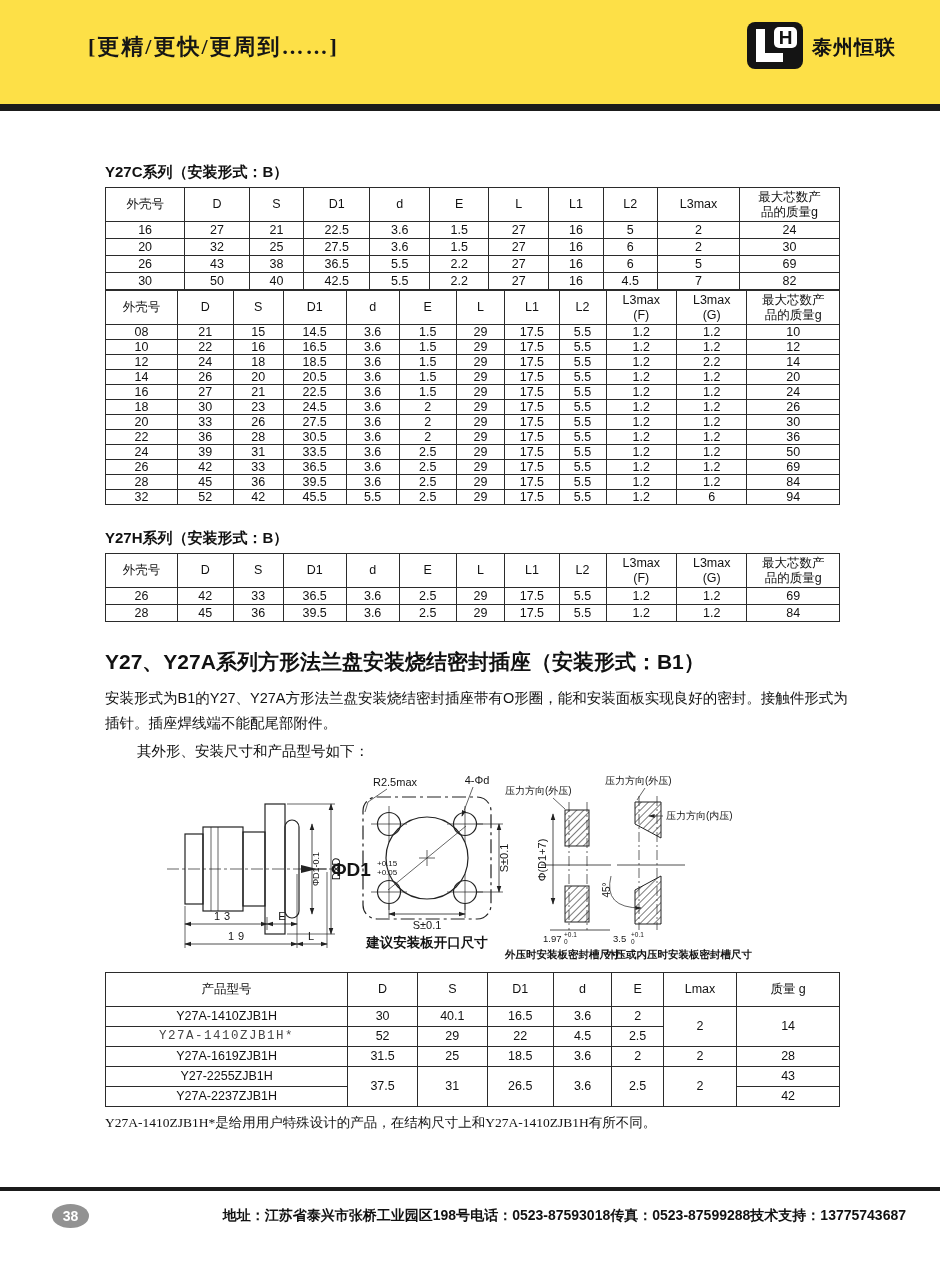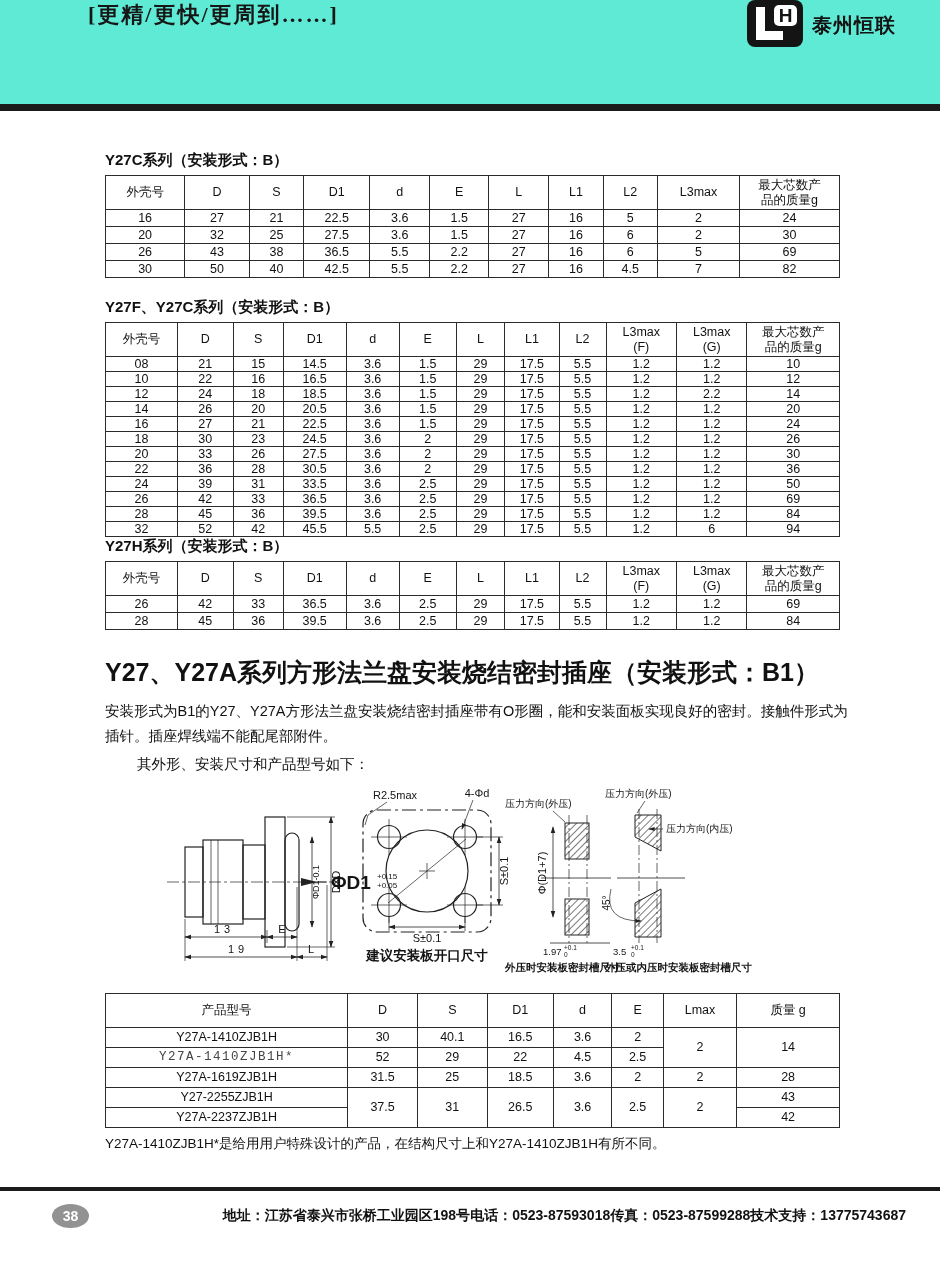--- a/index.html
+++ b/index.html
@@ -1,63 +1,63 @@
 <!DOCTYPE html>
 <html><head>
 <meta charset="utf-8">
 <style>
   * { box-sizing: border-box; }
   html,body { margin:0; padding:0; background:#fff; }
   body { font-family:"Liberation Sans", sans-serif; color:#111; }
   .page { width:940px; height:1266px; background:#fff; display:flex; flex-direction:column; overflow:hidden; position:relative; }
 
   
-  .topbar { height:104px; background:#5eead4; display:flex; align-items:flex-start; justify-content:space-between;
+  .topbar { height:104px; background:#fde047; display:flex; align-items:center; justify-content:space-between;
             padding:0 44px 10px 88px; flex:0 0 auto; }
   .slogan { font-family:"Liberation Serif", serif; font-weight:bold; font-size:22px; letter-spacing:2px; color:#161616; }
   .brand { display:flex; align-items:center; gap:9px; }
   .brand-name { font-size:20px; font-weight:bold; letter-spacing:1px; color:#131313; }
   .rule-top { height:7px; background:#1b1b1b; flex:0 0 auto; }
 
   
   main { padding:0 100px 0 105px; flex:0 0 auto; }
   .tbl-title { font-size:15px; font-weight:bold; margin:0 0 5px 0; }
-  .mt1 { margin-top:40px; } .mt2 { margin-top:20px; } .mt3 { }
+  .mt1 { margin-top:52px; } .mt2 { margin-top:20px; } .mt3 { margin-top:24px; }
 
   table.spec { width:735px; border-collapse:collapse; table-layout:fixed; font-size:12.5px; }
   table.spec th, table.spec td { border:1px solid #2b2b2b; text-align:center; padding:0 2px; font-weight:normal; }
   table.spec th { height:34px; line-height:1.15; white-space:pre-line; }
   .t1 td { height:17px; } .t23 td { height:15px; } .th2 td { height:17px; }
 
   .t1 th:nth-child(1){width:10.8%} .t1 th:nth-child(2){width:8.8%} .t1 th:nth-child(3){width:7.4%}
   .t1 th:nth-child(4){width:9%}   .t1 th:nth-child(5){width:8.2%} .t1 th:nth-child(6){width:8%}
   .t1 th:nth-child(7){width:8.2%} .t1 th:nth-child(8){width:7.4%} .t1 th:nth-child(9){width:7.4%}
   .t1 th:nth-child(10){width:11.2%}.t1 th:nth-child(11){width:13.6%}
 
   .t23 th:nth-child(1){width:9.8%} .t23 th:nth-child(2){width:7.6%} .t23 th:nth-child(3){width:6.8%}
   .t23 th:nth-child(4){width:8.6%} .t23 th:nth-child(5){width:7.2%} .t23 th:nth-child(6){width:7.8%}
   .t23 th:nth-child(7){width:6.6%} .t23 th:nth-child(8){width:7.4%} .t23 th:nth-child(9){width:6.4%}
   .t23 th:nth-child(10){width:9.6%}.t23 th:nth-child(11){width:9.6%}.t23 th:nth-child(12){width:12.6%}
 
-  .products { font-size:13px; margin-top:8px; }
+  .products { font-size:13px; margin-top:0; }
   .products th { height:22px; }
   .products td { height:20px; }
   .products th:nth-child(1){width:33%} .products th:nth-child(2){width:9.5%} .products th:nth-child(3){width:9.5%}
   .products th:nth-child(4){width:9%}  .products th:nth-child(5){width:8%}  .products th:nth-child(6){width:7%}
   .products th:nth-child(7){width:10%} .products th:nth-child(8){width:14%}
   .products tbody tr:nth-child(2) td:first-child { font-family:Liberation Mono, monospace; letter-spacing:1.5px; color:#454545; }
 
-  .section-title { font-size:25px; font-weight:bold; margin:26px 0 10px 0; }
+  .section-title { font-size:21px; font-weight:bold; margin:26px 0 10px 0; }
   p.body { font-size:14.5px; line-height:1.7; margin:0; width:748px; }
   p.body2 { font-size:14.5px; line-height:1.7; margin:4px 0 0 0; text-indent:2.2em; }
 
   .drawings { position:relative; width:735px; height:200px; margin-top:8px; }
   svg text { font-family:"Liberation Sans", sans-serif; fill:#141414; }
 
-  .footnote { font-size:13.5px; margin-top:7px; }
+  .footnote { font-size:13.5px; margin-top:7px;font-family:Liberation Serif, serif; }
 
   
   .bottombar { margin-top:auto; flex:0 0 auto; }
   .rule-bottom { height:4px; background:#1b1b1b; }
   .footer-row { display:flex; align-items:center; padding:13px 34px 0 52px; font-size:14px; font-weight:600; }
   .badge { background:#929292; color:#fff; border-radius:50%; min-width:37px; height:24px; line-height:24px;
            text-align:center; font-weight:bold; font-size:14px; margin-right:14px; }
   .footer-items { display:flex; flex:1; justify-content:flex-end; }
   .bottombar .pad { height:38px; }
 </style>
@@ -151,21 +151,20 @@
             <td>2.2</td>
             <td>27</td>
             <td>16</td>
             <td>4.5</td>
             <td>7</td>
             <td>82</td>
           </tr>
         </tbody>
       </table>
 
-    <h3 class="tbl-title mt2">Y27F、Y27C系列（安装形式：B）</h3>
     <table class="spec t23">
         <thead>
           <tr>
             <th>外壳号</th>
             <th>D</th>
             <th>S</th>
             <th>D1</th>
             <th>d</th>
             <th>E</th>
             <th>L</th>

